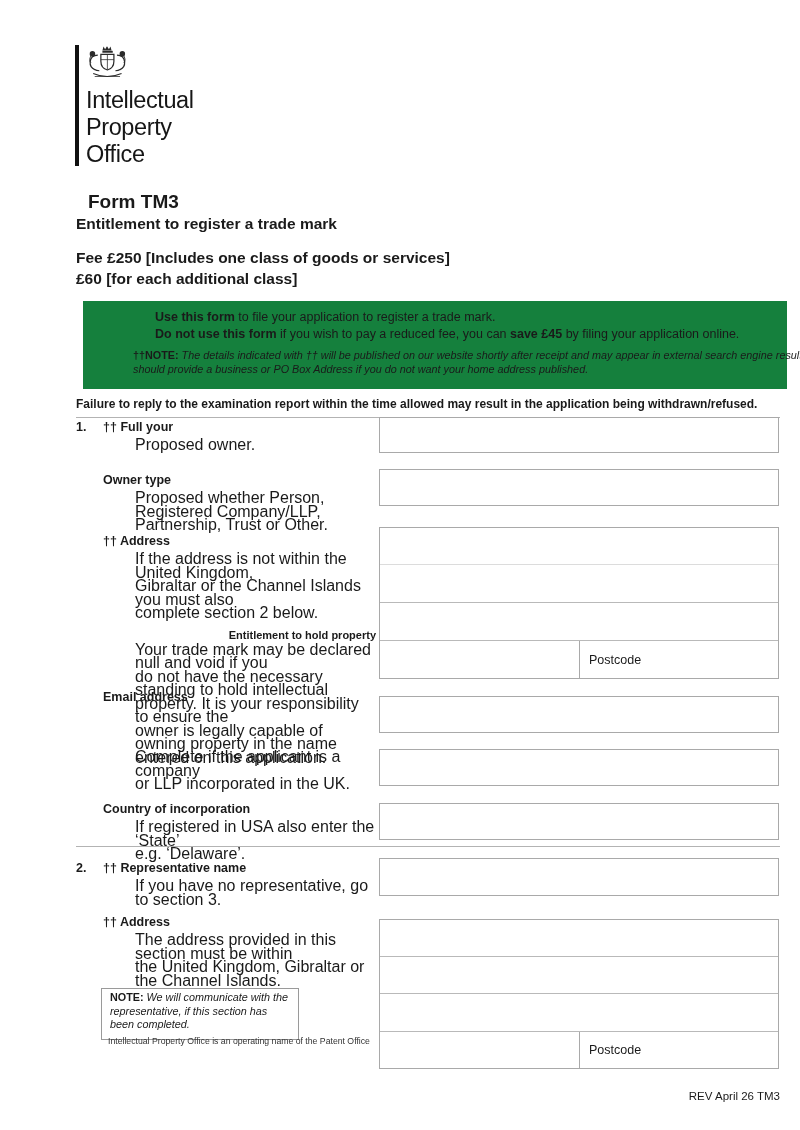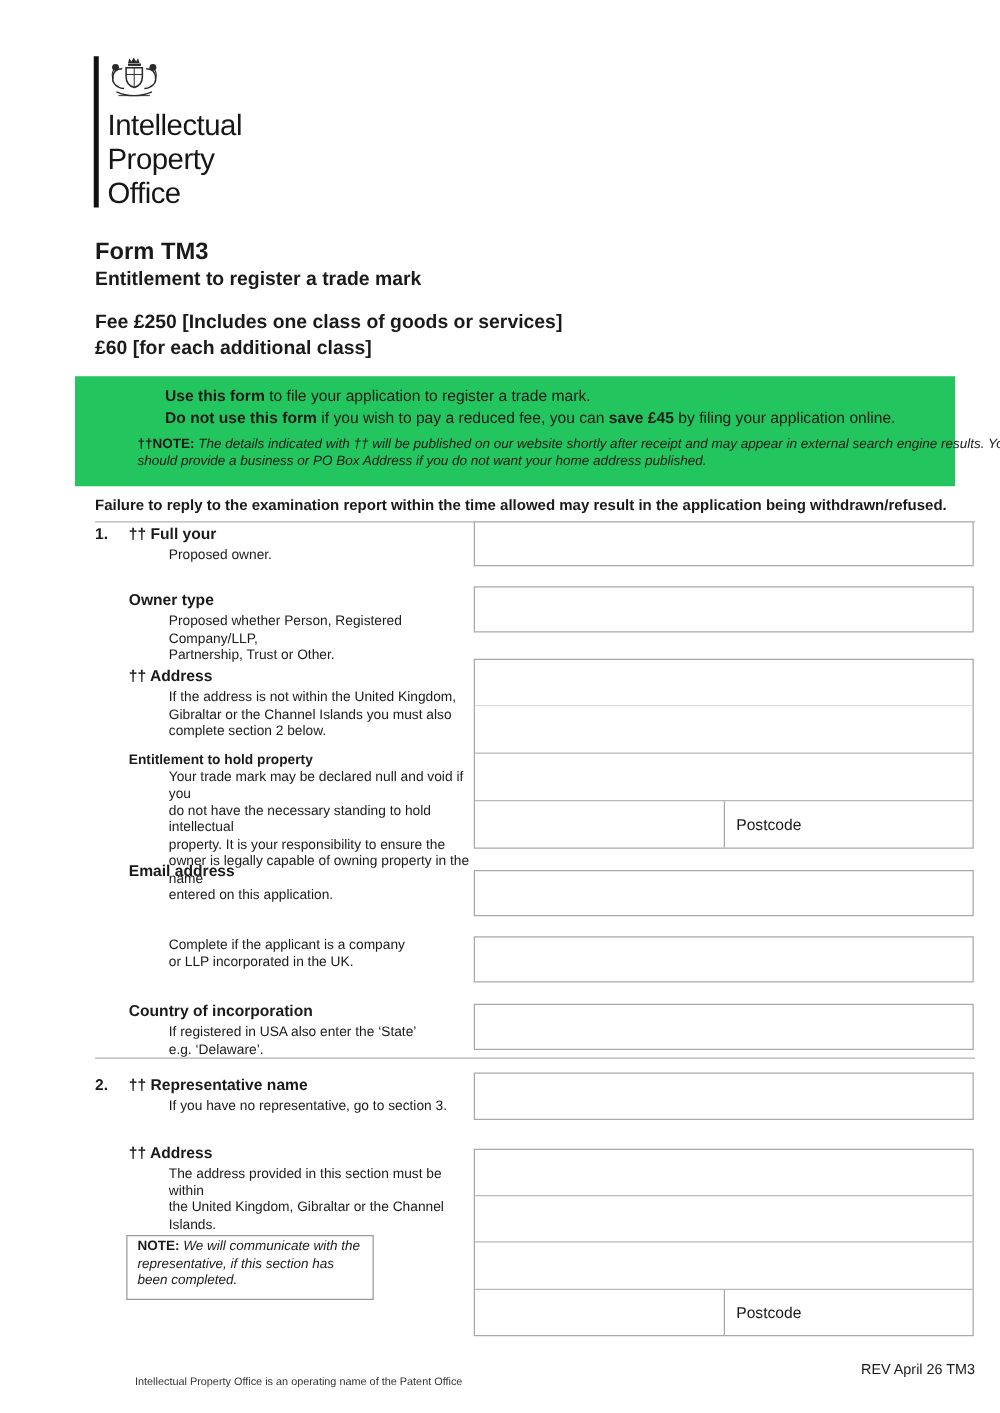--- a/index.html
+++ b/index.html
@@ -6,64 +6,64 @@
   .page{position:relative;width:800px;height:1130px;background:#fff;overflow:hidden;
         font-family:Liberation Sans, sans-serif;color:#1a1a1a;margin-left:28px;}
 
   
   .logo-bar{position:absolute;left:47px;top:45px;width:4px;height:121px;background:#111;}
   .logo-words{position:absolute;left:58px;top:87px;font-size:23.5px;line-height:27px;
               letter-spacing:-0.4px;color:#161616;white-space:pre-line;}
   .crest{position:absolute;left:56px;top:44px;}
 
   
-  .form-title{position:absolute;left:48px;top:191px;font-size:19px;font-weight:bold;}
+  .form-title{position:absolute;left:60px;top:191px;font-size:19px;font-weight:bold;}
   .form-sub{position:absolute;left:48px;top:215px;font-size:15.5px;font-weight:bold;}
   .fee1{position:absolute;left:48px;top:249px;font-size:15.5px;font-weight:bold;}
   .fee2{position:absolute;left:48px;top:270px;font-size:15.5px;font-weight:bold;}
 
   
-  .greybox{position:absolute;left:32px;top:301px;width:704px;height:88px;background:#22c55e;}
+  .greybox{position:absolute;left:55px;top:301px;width:704px;height:88px;background:#15803d;}
   .use-line{position:absolute;left:72px;font-size:12.5px;line-height:17px;}
   .note-para{position:absolute;left:50px;top:48px;width:700px;font-size:10.8px;
              line-height:13.5px;font-style:italic;}
   .note-para b{font-style:normal;}
 
   .warning{position:absolute;left:48px;top:397px;width:704px;font-size:12px;font-weight:bold;}
 
   .rule{position:absolute;left:48px;width:704px;border-top:1px solid #b3b3b3;}
 
   
   .fgroup{position:absolute;left:48px;width:300px;}
   .frow{display:flex;}
   .fnum{width:27px;font-size:12.5px;font-weight:bold;flex:none;}
   .findent{margin-left:27px;}
   .fh{font-size:12.5px;font-weight:bold;line-height:15px;}
-  .fh2{font-size:11px;font-weight:bold;line-height:14px;margin-top:8px;}
-  .sub{font-size:11px;line-height:13.5px;margin-top:3px;white-space:pre-line;padding-left:32px;}
+  .fh2{font-size:11px;font-weight:bold;line-height:14px;margin-top:8px;text-align:right;}
+  .sub{font-size:16px;line-height:13.5px;margin-top:3px;white-space:pre-line;padding-left:32px;}
 
   
   .ibox{position:absolute;left:351px;width:400px;border:1px solid #a9a9a9;
         background:#fff;box-sizing:border-box;}
   .boxgroup{position:absolute;left:351px;width:400px;border:1px solid #a9a9a9;
             background:#fff;box-sizing:border-box;}
   .brow{box-sizing:border-box;}
   .brow + .brow{border-top:1px solid #b9b9b9;}
   .brow.first-sep{border-top:1px solid #dcdcdc;}
   .splitrow{display:flex;}
   .pc-left{width:200px;box-sizing:border-box;border-right:1px solid #a9a9a9;}
   .pc-right{flex:1;display:flex;align-items:center;padding-left:9px;font-size:12.5px;}
 
   
   .notebox{position:absolute;left:73px;top:988px;width:198px;height:52px;
            border:1px solid #9a9a9a;box-sizing:border-box;padding:2px 8px;
            font-size:10.8px;line-height:13.5px;font-style:italic;}
   .notebox b{font-style:normal;}
 
-  .footer-left{position:absolute;left:48px;top:1100px;font-size:8.7px;color:#333;padding-left:32px;}
+  .footer-left{position:absolute;left:48px;top:1036px;font-size:8.7px;color:#333;padding-left:32px;}
   .footer-rev{position:absolute;left:452px;top:1090px;width:300px;text-align:right;font-size:11.5px;}
 </style>
 </head>
 <body>
 
 <div class="page">
 
   <div class="logo-bar"></div>
   <div class="crest">
     <svg width="46" height="42" viewBox="0 0 60 54" fill="none" stroke="#2a2a2a" stroke-width="1.6">

